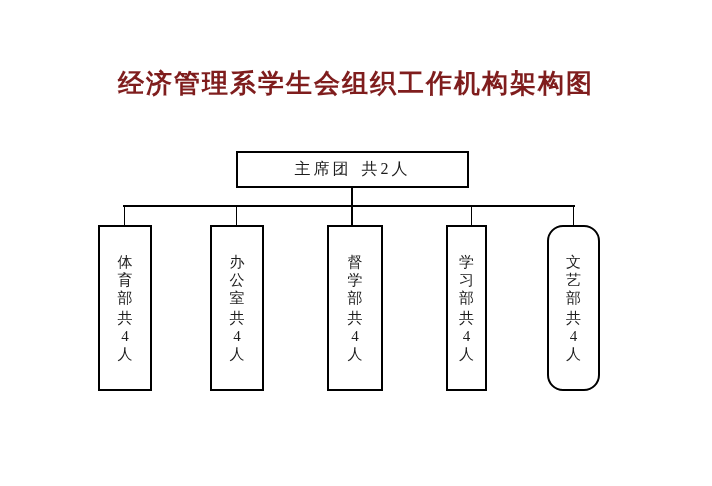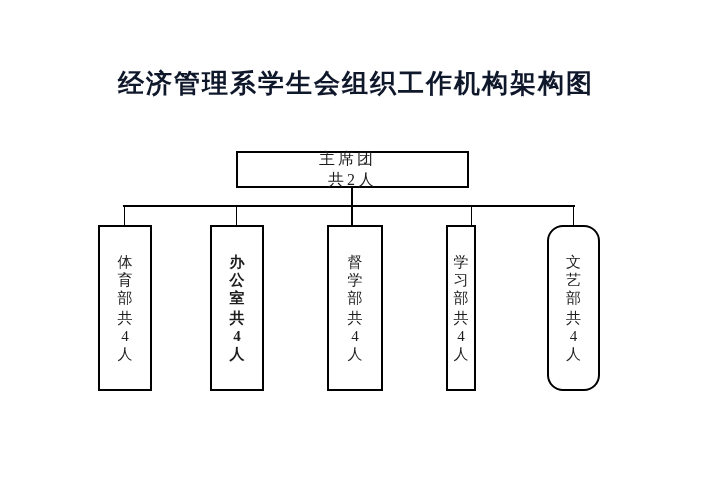--- a/index.html
+++ b/index.html
@@ -19,40 +19,39 @@
   .title {
     position: absolute;
     left: 0;
     right: 0;
     top: 66px;
     text-align: center;
     font-family: "Liberation Sans", "DejaVu Sans", sans-serif;
     font-weight: 700;
     font-size: 26px;
     letter-spacing: 2px;
-    color: #0f172a;
+    color: #7f1d1d;
     white-space: nowrap;
   }
   .node {
     position: absolute;
     box-sizing: border-box;
     border: 2px solid #000000;
     background: #ffffff;
     display: flex;
     align-items: center;
     justify-content: center;
   }
   .root-node {
     left: 236px;
     top: 151px;
     width: 233px;
     height: 37px;
     font-size: 16px;
     letter-spacing: 3px;
-    flex-direction: column;
   }
   .root-node .root-label { margin-right: 10px; }
   .dept-node {
     top: 225px;
     height: 166px;
     flex-direction: column;
     gap: 1px;
   }
   .vtext {
     width: 1em;
@@ -68,23 +67,23 @@
   }
   .stub   { left: 351px; top: 188px; width: 2px; height: 18px; }
   .hline  { left: 123px; top: 205px; width: 452px; height: 2px; }
   .drop   { top: 207px; width: 1px; height: 19px; }
   .drop-1 { left: 124px; }
   .drop-2 { left: 236px; }
   .drop-3 { left: 351px; width: 2px; }
   .drop-4 { left: 471px; }
   .drop-5 { left: 573px; }
   .dept-1 { left: 98px;  width: 54px; }
-  .dept-2 { left: 210px; width: 54px; font-weight: bold; }
+  .dept-2 { left: 210px; width: 54px; }
   .dept-3 { left: 327px; width: 56px; }
-  .dept-4 { left: 446px; width: 30px; }
+  .dept-4 { left: 446px; width: 41px; }
   .dept-5 { left: 547px; width: 53px; border-radius: 16px; }
 </style>
 </head>
 <body>
 
 <div id="canvas">
 
   <div class="title">经济管理系学生会组织工作机构架构图</div>
 
   <div class="node root-node">

